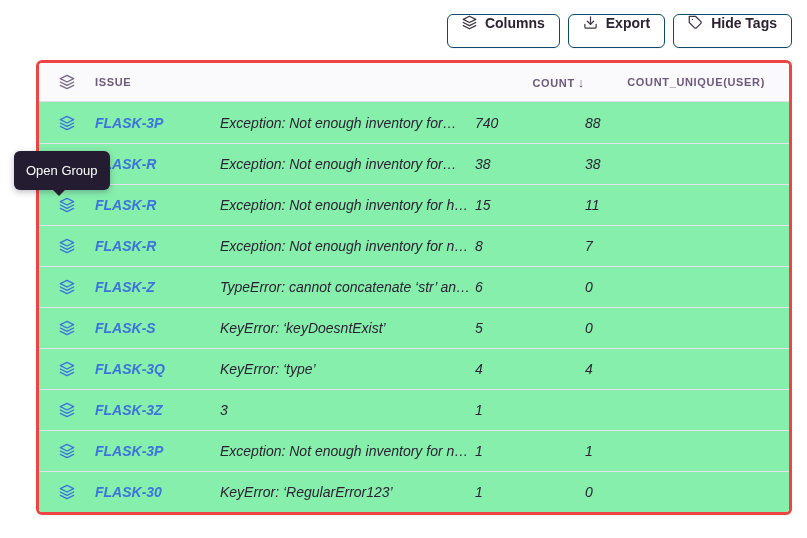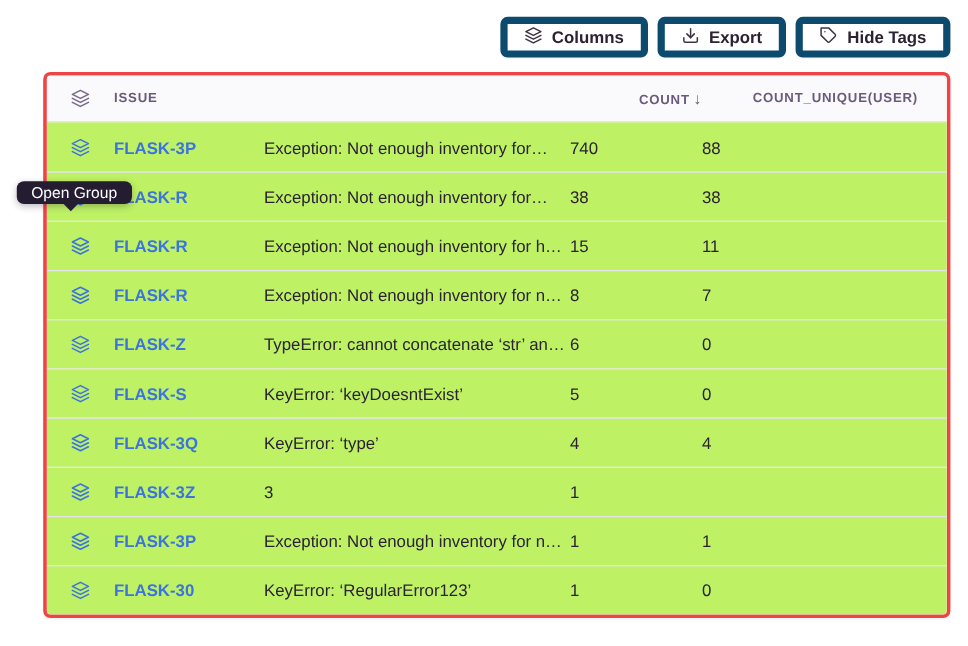--- a/index.html
+++ b/index.html
@@ -14,26 +14,26 @@
   
   .toolbar {
     position: absolute;
     top: 14px;
     right: 15px;
     display: flex;
     gap: 8px;
   }
   .btn {
     display: inline-flex;
-    align-items: center;
+    align-items: flex-start;
     gap: 8px;
     height: 34px;
     padding: 0 14px;
     background: #ffffff;
-    border: 6px solid #0c4a6e;
+    border: 1px solid #0c4a6e;
     border-radius: 6px;
     font-family: "Liberation Sans", sans-serif;
     font-size: 14px;
     font-weight: 700;
     color: #2b2233;
     cursor: pointer;
     box-shadow: 0 1px 1px rgba(43,34,51,0.04);
   }
   .btn svg { stroke: #3e3446; }
   
@@ -65,21 +65,22 @@
     letter-spacing: 0.06em;
     color: #6c5a7d;
     text-transform: uppercase;
     cursor: pointer;
   }
   .head-num { text-align: right; }
   .sort-arrow { font-size: 13px; margin-left: 3px; color: #6c5a7d; }
   .row {
     height: 41px;
     border-top: 1px solid #e7e3ec;
-    background: #bef264;
+    background: #86efac;
+    font-style: italic;
   }
   .row:first-child { border-top: 0; }
   .icon-cell { display: flex; align-items: center; }
   .layers-blue svg { stroke: #3c74dd; }
   .layers-gray svg { stroke: #7a6b8a; }
   .issue-link {
     font-size: 14px;
     font-weight: 600;
     color: #3c74dd;
     text-decoration: none;
@@ -100,21 +101,21 @@
   }
   
   .tooltip {
     position: absolute;
     left: 14px;
     top: 151px;
     background: #241d31;
     color: #ffffff;
     font-size: 13px;
     font-weight: 400;
-    padding: 2px 12px;
+    padding: 12px 12px;
     border-radius: 6px;
     white-space: nowrap;
     z-index: 10;
     box-shadow: 0 2px 6px rgba(36,29,49,0.3);
   }
   .tooltip::after {
     content: "";
     position: absolute;
     left: 38px;
     bottom: -6px;

